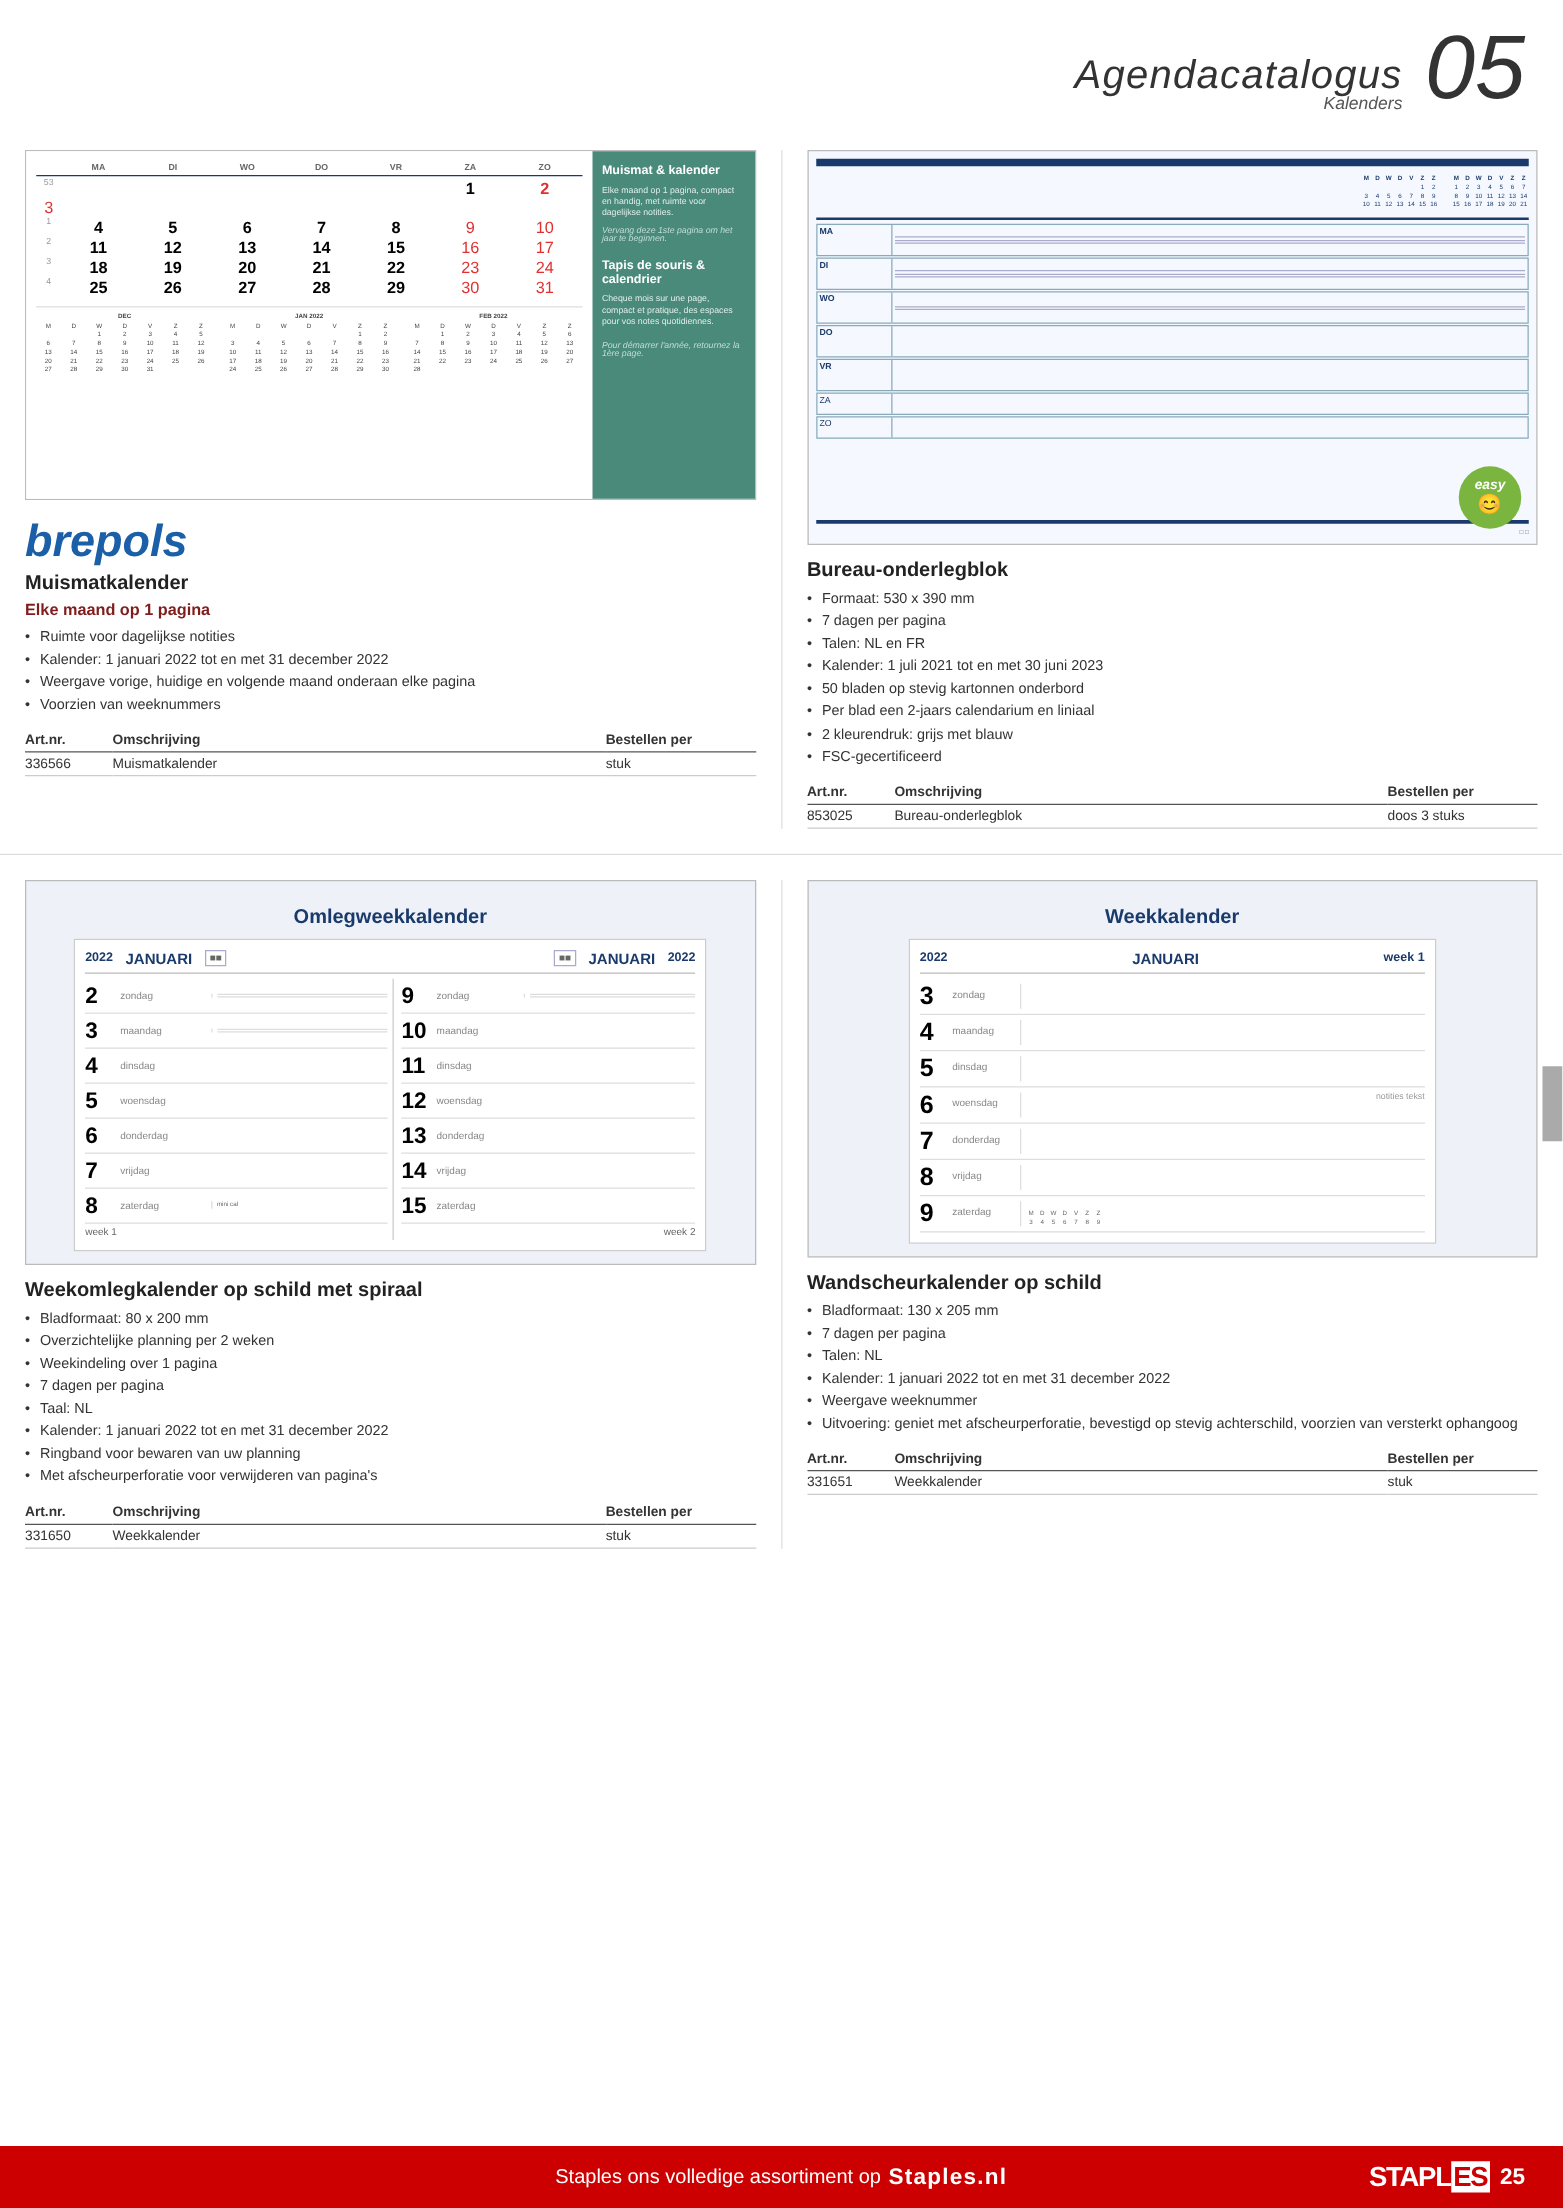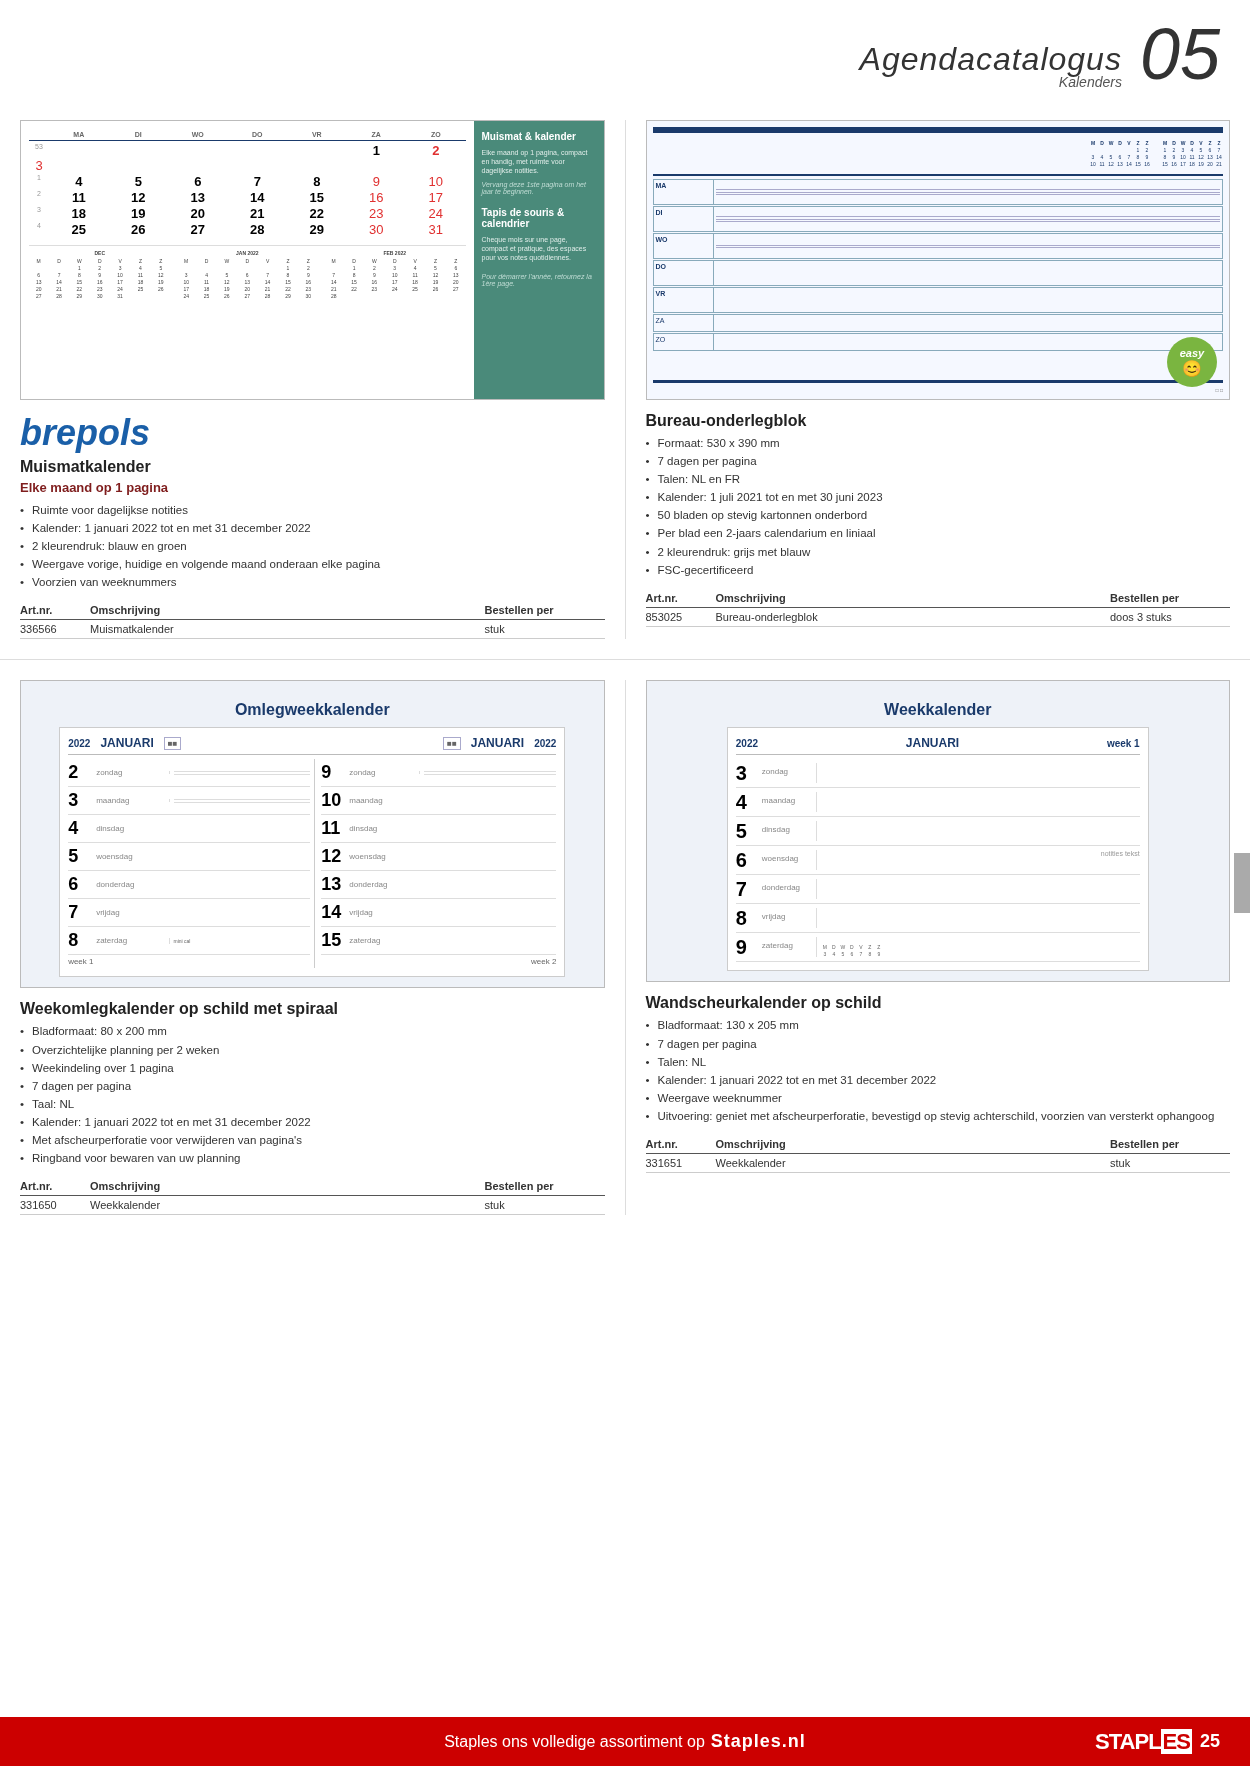--- a/index.html
+++ b/index.html
@@ -310,21 +310,20 @@
         </div>
       </div>
 
       <div class="brand-name">brepols</div>
       <div class="product-title">Muismatkalender</div>
       <div class="product-subtitle">Elke maand op 1 pagina</div>
 
       <ul class="bullet-list">
         <li>Ruimte voor dagelijkse notities</li>
         <li>Kalender: 1 januari 2022 tot en met 31 december 2022</li>
-        <li>2 kleurendruk: blauw en groen</li>
         <li>Weergave vorige, huidige en volgende maand onderaan elke pagina</li>
         <li>Voorzien van weeknummers</li>
       </ul>
 
       <table class="art-table">
         <thead>
           <tr>
             <th class="col-nr">Art.nr.</th>
             <th>Omschrijving</th>
             <th class="col-order">Bestellen per</th>
@@ -337,21 +336,21 @@
             <td>stuk</td>
           </tr>
         </tbody>
       </table>
     </div>
 
     <div class="top-divider"></div>
 
     <div class="top-col">
 
-      <div style="width:100%; height:280px; background:#f5f8ff; border:1px solid #bbb; margin-bottom:12px; position:relative; padding:6px; display:flex; flex-direction:column; gap:3px;">
+      <div style="width:100%; height:316px; background:#f5f8ff; border:1px solid #bbb; margin-bottom:12px; position:relative; padding:6px; display:flex; flex-direction:column; gap:3px;">
 
         <div style="height:6px; background:#1a3a6b; width:100%; margin-bottom:4px;"></div>
 
         <div style="display:flex; justify-content:flex-end; gap:10px; margin-bottom:4px;">
           <div style="font-size:5px; color:#1a3a6b;">
             <div style="display:grid; grid-template-columns:repeat(7,8px); text-align:center; gap:1px;">
               <span style="font-weight:bold;">M</span>
                 <span style="font-weight:bold;">D</span>
                 <span style="font-weight:bold;">W</span>
                 <span style="font-weight:bold;">D</span>
@@ -619,22 +618,22 @@
       </div>
 
       <div class="product-title">Weekomlegkalender op schild met spiraal</div>
       <ul class="bullet-list">
         <li>Bladformaat: 80 x 200 mm</li>
         <li>Overzichtelijke planning per 2 weken</li>
         <li>Weekindeling over 1 pagina</li>
         <li>7 dagen per pagina</li>
         <li>Taal: NL</li>
         <li>Kalender: 1 januari 2022 tot en met 31 december 2022</li>
+        <li>Ringband voor bewaren van uw planning</li>
         <li>Met afscheurperforatie voor verwijderen van pagina's</li>
-        <li>Ringband voor bewaren van uw planning</li>
       </ul>
 
       <table class="art-table">
         <thead>
           <tr>
             <th class="col-nr">Art.nr.</th>
             <th>Omschrijving</th>
             <th class="col-order">Bestellen per</th>
           </tr>
         </thead>

